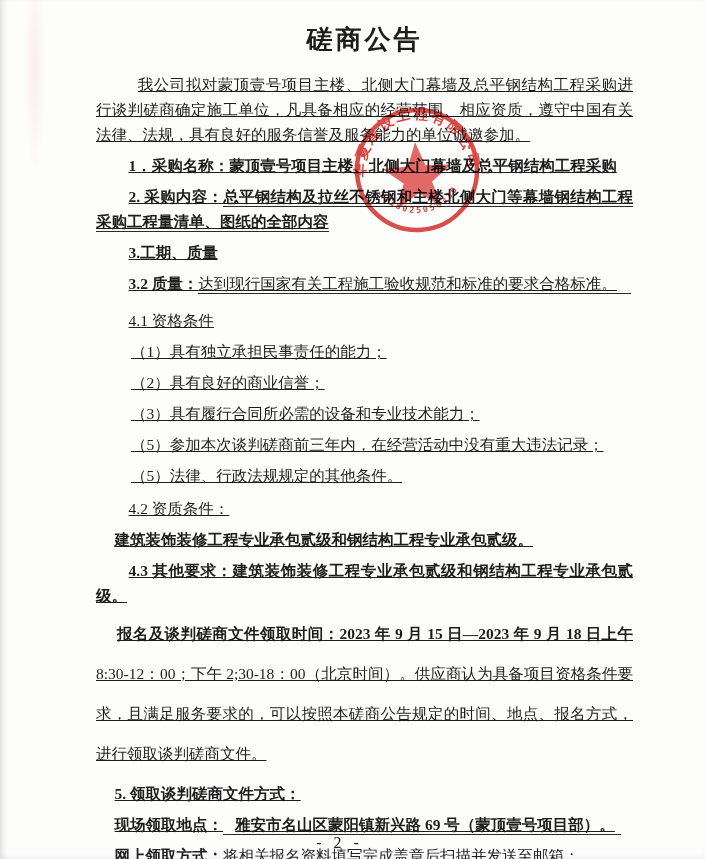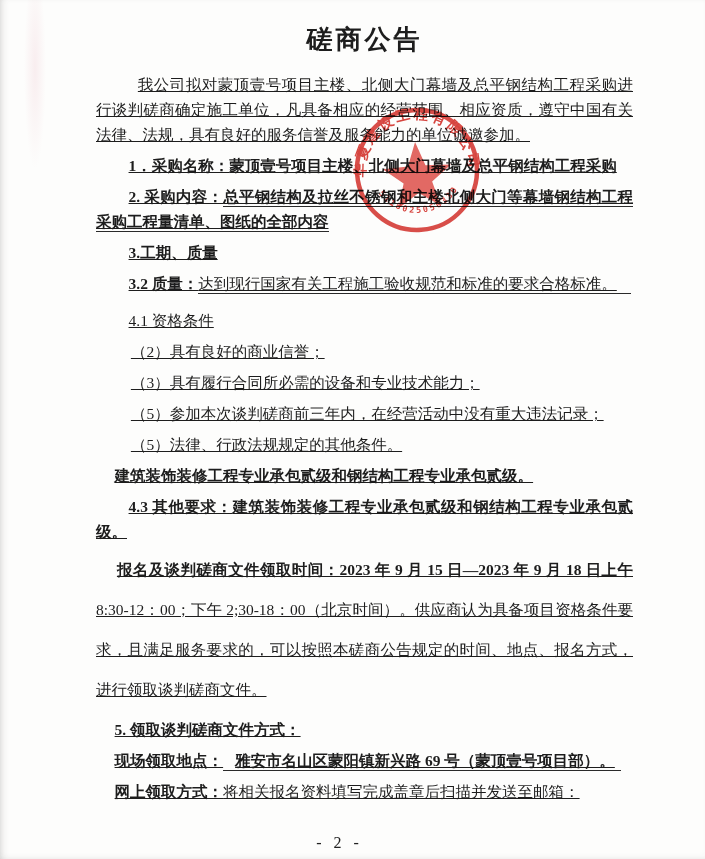--- a/index.html
+++ b/index.html
@@ -81,25 +81,27 @@
     <p class="item"><span>2. 采购内容：</span><span class="u">总平钢结构及拉丝不锈钢和主楼北侧大门等幕墙钢结构工程采购工程量清单、图纸的全部内容</span></p>
 
     <p class="h3">3.工期、质量</p>
 
 
     <p class="sub"><span class="lbl">3.2 质量：</span><span class="u u-tail">达到现行国家有关工程施工验收规范和标准的要求合格标准。</span></p>
 
 
     <p class="s41">4.1 资格条件</p>
 
+    <p class="qual">（1）具有独立承担民事责任的能力；</p>
     <p class="qual">（2）具有良好的商业信誉；</p>
     <p class="qual">（3）具有履行合同所必需的设备和专业技术能力；</p>
     <p class="qual">（5）参加本次谈判磋商前三年内，在经营活动中没有重大违法记录；</p>
     <p class="qual">（5）法律、行政法规规定的其他条件。</p>
 
+    <p class="s42h">4.2 资质条件：</p>
     <p class="s42t">建筑装饰装修工程专业承包贰级和钢结构工程专业承包贰级。</p>
 
     <p class="s43"><span>4.3 其他要求：</span><span>建筑装饰装修工程专业承包贰级和钢结构工程专业承包贰级。</span></p>
 
     <p class="registration"><span class="bold">报名及谈判磋商文件领取时间：2023 年 9 月 15 日—2023 年 9 月 18 日上午</span><span>8:30-12：00；下午 2;30-18：00（北京时间）。供应商认为具备项目资格条件要求，且满足服务要求的，可以按照本磋商公告规定的时间、地点、报名方式，进行领取谈判磋商文件。</span></p>
 
     <p class="s5h">5. 领取谈判磋商文件方式：</p>
 
     <p class="pickup"><span class="lbl">现场领取地点：</span><span class="u addr">雅安市名山区蒙阳镇新兴路 69 号（蒙顶壹号项目部）。</span></p>
 

